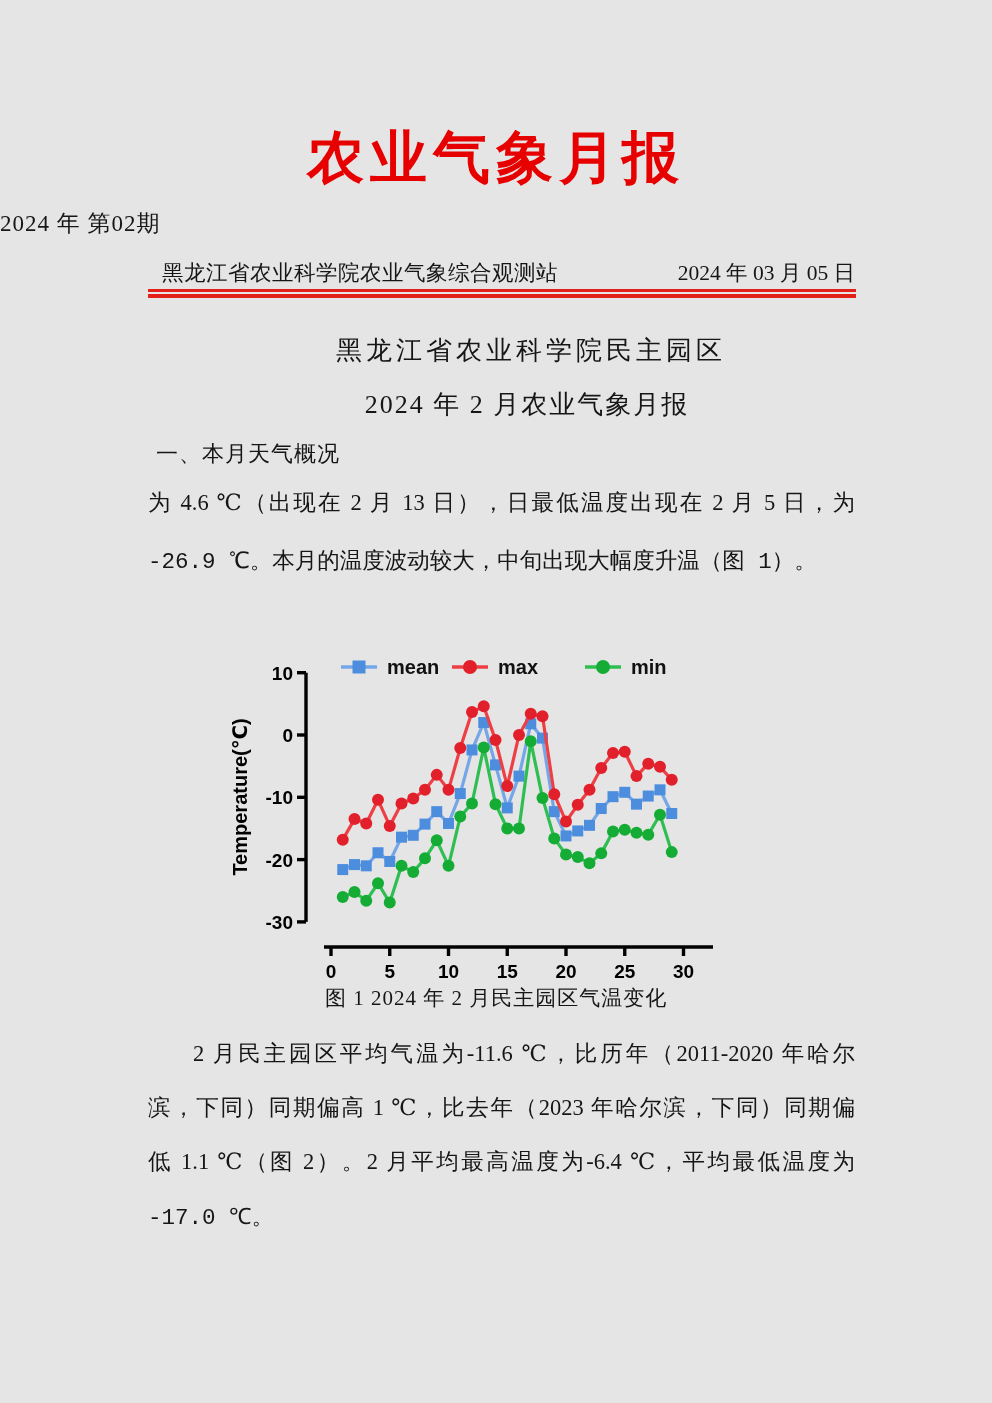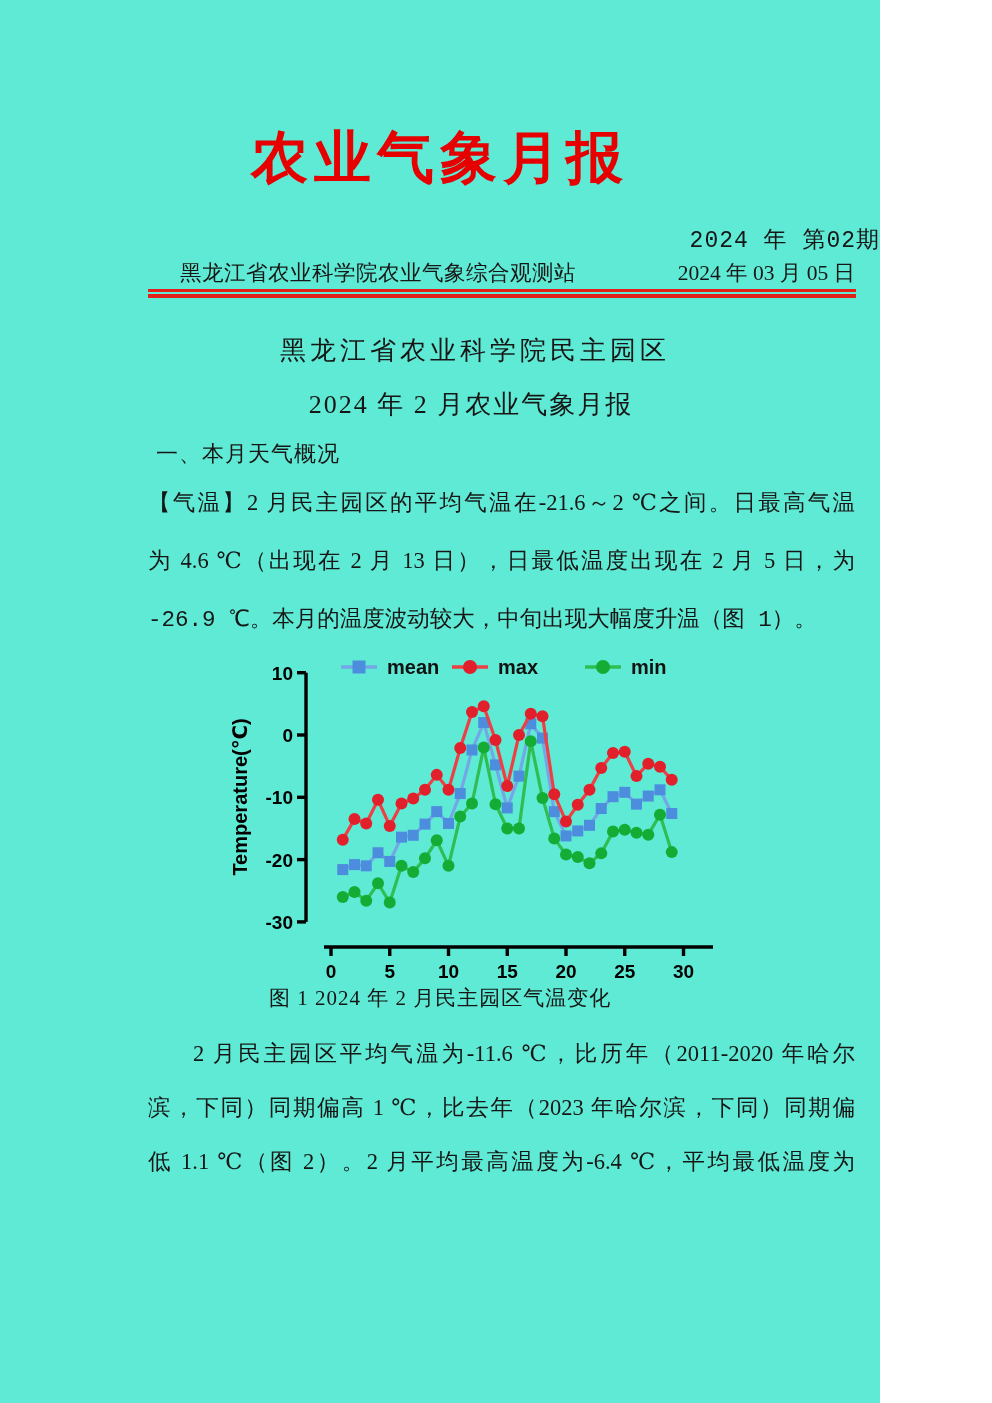--- a/index.html
+++ b/index.html
@@ -1,41 +1,41 @@
 <!DOCTYPE html>
 <html><head>
 <meta charset="utf-8">
 <style>
   html,body{margin:0;padding:0;background:#ffffff;}
   .page{
     position:relative;
-    width:880px;height:1403px;
-    background:#5eead4;
+    width:992px;height:1403px;
+    background:#e5e5e5;
     font-family:"Liberation Serif","DejaVu Serif",serif;
     color:#161616;
     overflow:hidden;
   }
   .report-title{
     position:absolute;top:120px;left:0;width:100%;
     text-align:center;
     font-size:57px;font-weight:600;
     letter-spacing:6px;
     color:#e60000;
   }
   .issue-line{
-    position:absolute;top:224px;left:0;width:100%;
-    text-align:right;
-    font-size:23px;letter-spacing:1px;font-family:Liberation Mono, monospace;
+    position:absolute;top:208px;left:0;width:100%;
+    text-align:left;
+    font-size:23px;letter-spacing:1px;
   }
   .station-row{
     position:absolute;top:258px;left:148px;width:707px;
     display:flex;justify-content:space-between;
     font-size:21.5px;
   }
-  .station-row .station{margin-left:32px;letter-spacing:0.5px;}
+  .station-row .station{margin-left:14px;letter-spacing:0.5px;}
   .double-rule{
     position:absolute;top:289px;left:148px;width:708px;height:10px;
   }
   .double-rule .bar1{height:2.5px;background:#e32119;}
   .double-rule .gap{height:2px;}
   .double-rule .bar2{height:4px;background:#e32119;}
   .doc-h1{
     position:absolute;top:333px;left:0;width:100%;
     text-align:center;font-size:26px;letter-spacing:4px;padding-left:35px;
   }
@@ -85,21 +85,20 @@
     <div class="gap"></div>
     <div class="bar2"></div>
   </div>
 
   <div class="doc-h1">黑龙江省农业科学院民主园区</div>
   <div class="doc-h2">2024 年 2 月农业气象月报</div>
 
   <div class="section-heading">一、本月天气概况</div>
 
   <div class="para" id="para1">
-    <div class="pline jline">【气温】2 月民主园区的平均气温在-21.6～2 ℃之间。日最高气温</div>
     <div class="pline jline">为 4.6 ℃（出现在 2 月 13 日），日最低温度出现在 2 月 5 日，为</div>
     <div class="pline lline">-26.9 ℃。本月的温度波动较大，中旬出现大幅度升温（图 1）。</div>
   </div>
 
   <div class="fig1-chart">
     <svg id="chart-svg" width="505" height="345" viewBox="0 0 505 345" xmlns="http://www.w3.org/2000/svg">
         <line x1="81" y1="27.699999999999996" x2="81" y2="276.9" stroke="#000" stroke-width="3.4"></line>
         <line x1="72" y1="27.699999999999996" x2="81" y2="27.699999999999996" stroke="#000" stroke-width="3.4"></line>
         <text x="68" y="34.699999999999996" text-anchor="end" class="tick">10</text>
         <line x1="72" y1="90" x2="81" y2="90" stroke="#000" stroke-width="3.4"></line>
@@ -227,15 +226,16 @@
         <text x="406" y="29" class="legend-label">min</text>
       </svg>
   </div>
 
   <div class="fig1-caption">图 1 2024 年 2 月民主园区气温变化</div>
 
   <div class="para" id="para2">
     <div class="pline2 jline indent">2 月民主园区平均气温为-11.6 ℃，比历年（2011-2020 年哈尔</div>
     <div class="pline2 jline">滨，下同）同期偏高 1 ℃，比去年（2023 年哈尔滨，下同）同期偏</div>
     <div class="pline2 jline">低 1.1 ℃（图 2）。2 月平均最高温度为-6.4 ℃，平均最低温度为</div>
+    <div class="pline2 lline">-17.0 ℃。</div>
   </div>
 
 </div>
 
 </body></html>

